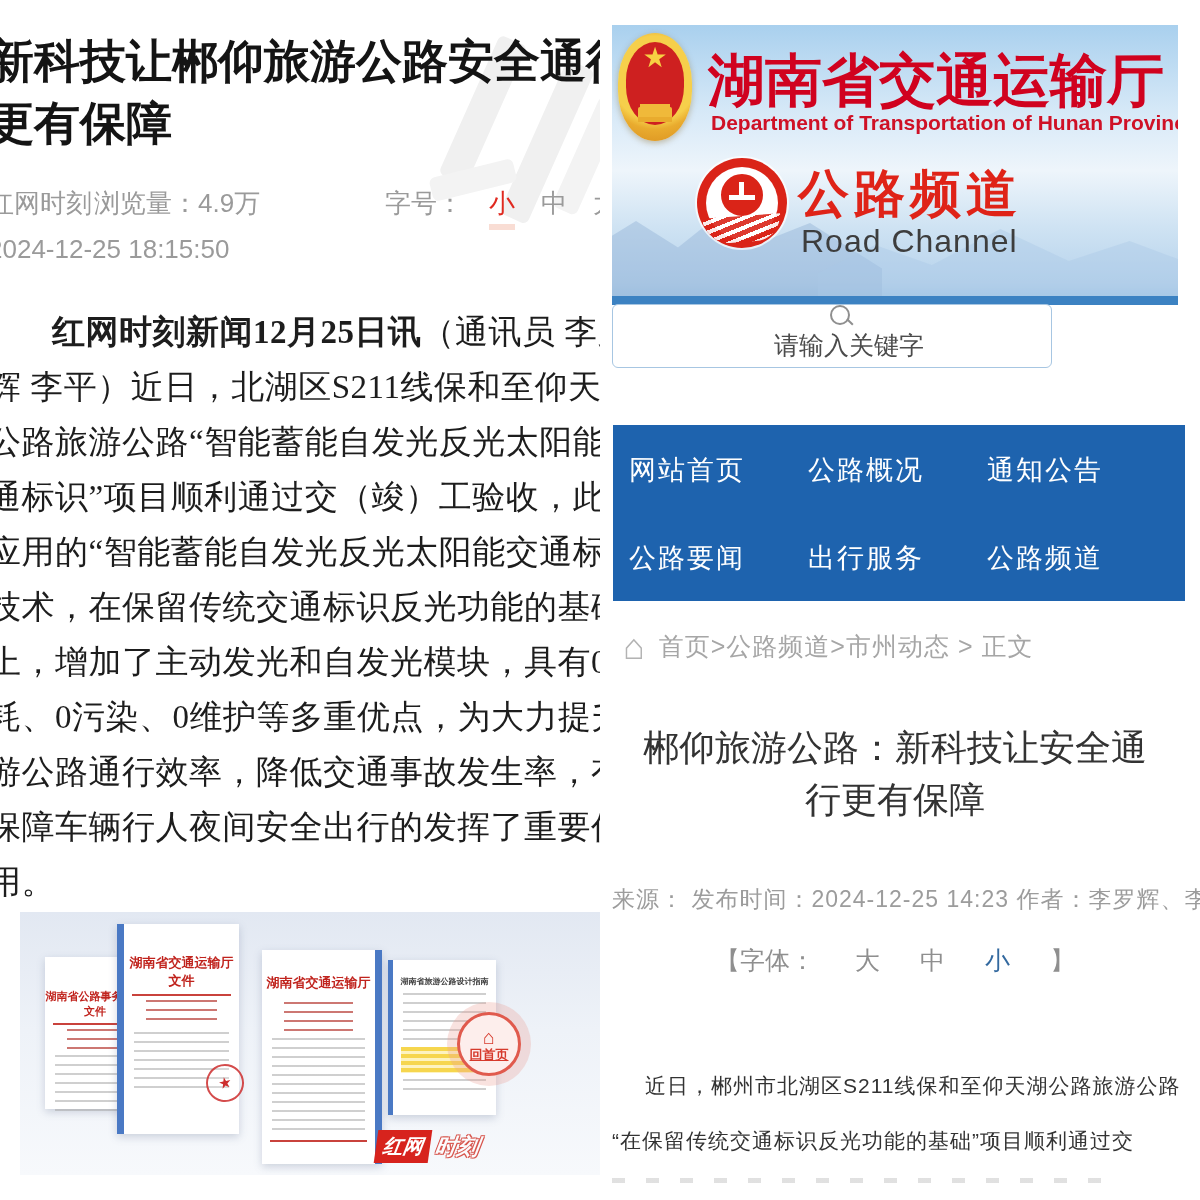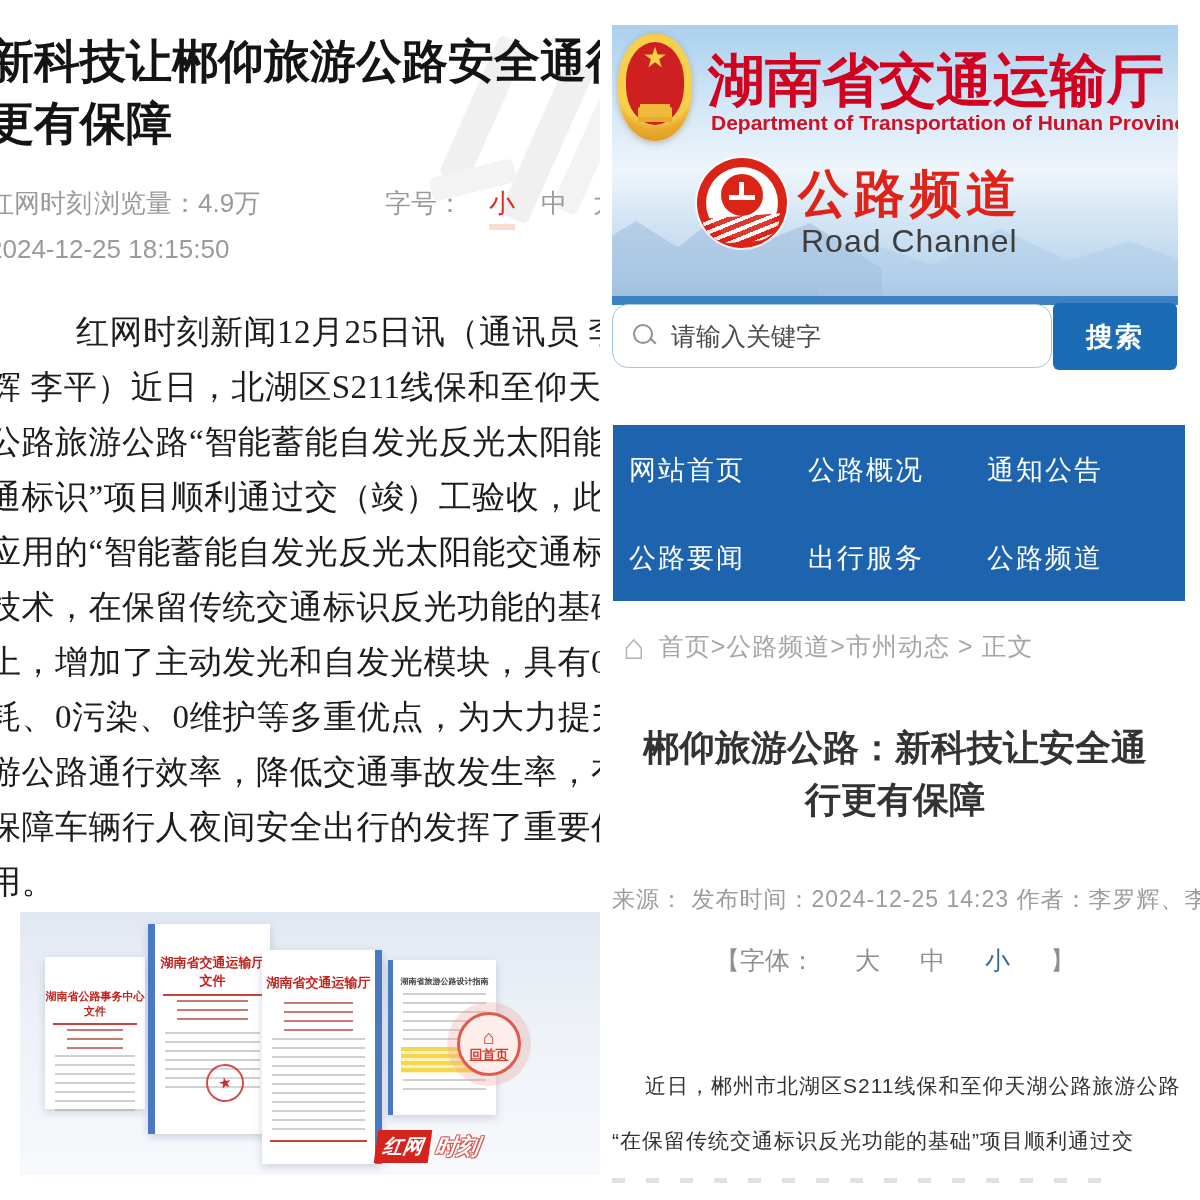--- a/index.html
+++ b/index.html
@@ -21,35 +21,35 @@
   .l-meta .src { position:absolute; left:0; }
   .l-meta .views { position:absolute; left:106px; }
   .l-fontsize { position:absolute; left:397px; top:0; display:flex; }
   .l-fontsize .lbl { color:#9a9a9a;text-align:center; }
   .fs-opt { margin-left:26px; color:#9a9a9a; }
   .fs-small { color:#e02a20; border-bottom:6px solid #f9ddd4; padding-bottom:3px; }
   .l-date { margin-top:14px; font-size:26px; color:#9a9a9a; }
 
   .l-body { margin-top:40px; font-family:"Liberation Serif", serif; color:#1d1d1d; font-size:33px; }
   .l-body .bl { height:55px; line-height:55px; white-space:nowrap; letter-spacing:0.5px; }
-  .l-body .lead b { font-weight:400;margin-left:24px; }
+  .l-body .lead b { font-weight:700; }
   .l-body .lead { text-indent:64px; }
 
   
   .photo { position:absolute; left:20px; top:912px; width:580px; height:263px; overflow:hidden;
            background:linear-gradient(180deg,#e2e8f2 0%,#eef2f8 45%,#f7f9fc 100%); }
   .doc { position:absolute; background:#fff; box-shadow:0 3px 8px rgba(80,95,130,.25); }
   .doc .dt { color:#c0231d; font-weight:700; text-align:center; }
   .doc .rule { height:2px; background:#c9423c; margin:4px 8px; }
   .doc .lines { margin:6px 10px; background:repeating-linear-gradient(#a8a8a8 0 2px, transparent 2px 9px); opacity:.55; }
   .doc .clines { margin:4px 22px; background:repeating-linear-gradient(#c0554f 0 2px, transparent 2px 9px); opacity:.8; }
   .doc .hl { margin:4px 8px; background:repeating-linear-gradient(#f6d64e 0 4px, #fdf3c0 4px 7px); }
   .doc1 { left:25px;  top:45px; width:100px; height:152px; }
   .doc1 .dt { font-size:11px; margin-top:32px; }
-  .doc2 { left:128px; top:12px; width:122px; height:210px; border-left:7px solid #4a79c4; }
+  .doc2 { left:97px; top:12px; width:122px; height:210px; border-left:7px solid #4a79c4; }
   .doc2 .dt { font-size:13px; margin-top:30px; }
   .doc3 { left:242px; top:38px; width:120px; height:214px; border-right:7px solid #4a79c4; }
   .doc3 .dt { font-size:13px; margin-top:24px; }
   .doc4 { left:368px; top:48px; width:108px; height:155px; border-left:5px solid #4a79c4; }
   .doc4 .dt { color:#3b3b3b; font-size:8px; margin-top:16px; }
   .seal { position:absolute; left:186px; top:152px; width:38px; height:38px; border:2px solid rgba(205,45,45,.85);
           border-radius:50%; color:#cd2d2d; font-size:15px; display:flex; align-items:center; justify-content:center; transform:rotate(-12deg); background:rgba(255,255,255,.2); }
   .homebtn { position:absolute; left:437px; top:100px; width:64px; height:64px; border-radius:50%;
              background:#fdeeec; border:3px solid #e05a4d; box-shadow:0 0 0 10px rgba(236,160,150,.30);
              display:flex; flex-direction:column; align-items:center; justify-content:center; color:#d63a2c; }
@@ -80,38 +80,38 @@
   .chan-inner { position:absolute; left:9px; top:9px; width:72px; height:72px; border-radius:50%; background:#fff; }
   .wheel { position:absolute; left:24px; top:16px; width:42px; height:42px; border-radius:50%; border:4px solid #da2418; background:#da2418; }
   .wheel::before { content:""; position:absolute; left:14px; top:4px; width:5px; height:13px; background:#fff; }
   .wheel::after { content:""; position:absolute; left:4px; top:17px; width:26px; height:5px; background:#fff; transform:rotate(0deg); box-shadow:0 6px 0 -1px rgba(255,255,255,.0); }
   .roads { position:absolute; left:6px; bottom:6px; width:78px; height:26px; background:
            repeating-linear-gradient(-18deg,#da2418 0 5px,#fff 5px 9px); transform:rotate(-4deg); border-radius:0 0 40px 40px; opacity:.9; }
   .chan-cn { position:absolute; left:186px; top:135px; font-size:51px; font-weight:700; color:#df2318; letter-spacing:5px; white-space:nowrap; }
   .chan-en { position:absolute; left:189px; top:198px; font-size:32px; color:#3d3d3d; letter-spacing:1px; white-space:nowrap; }
 
   .search-box { position:absolute; left:12px; top:304px; width:440px; height:64px; background:#fff;
-                border:1px solid #a7c6e2; border-radius:16px; display:flex; align-items:center; padding-left:20px; }
+                border:1px solid #a7c6e2; border-radius:6px; display:flex; align-items:center; padding-left:20px;flex-direction:column; }
   .mag { position:relative; width:24px; height:24px; }
   .mag::before { content:""; position:absolute; left:0; top:0; width:16px; height:16px; border:2px solid #8f8f8f; border-radius:50%; }
   .mag::after { content:""; position:absolute; left:16px; top:16px; width:8px; height:2px; background:#8f8f8f; transform:rotate(45deg); }
   .ph { margin-left:14px; font-size:25px; color:#4c4c4c; }
   .search-btn { position:absolute; left:453px; top:303px; width:124px; height:67px; background:#1c6cb5; border-radius:6px;
                 color:#fff; font-size:27px; font-weight:700; display:flex; align-items:center; justify-content:center; letter-spacing:2px; cursor:pointer; }
 
   .mainnav { position:absolute; left:13px; top:425px; width:572px; height:176px; background:#1e63ae;
              display:grid; grid-template-columns:179px 179px 172px; grid-auto-rows:88px; padding:27px 0 0 16px; }
   .nav-item { color:#fff; font-size:27px; letter-spacing:2px; cursor:pointer; }
 
   .breadcrumb { position:absolute; left:23px; top:630px; display:flex; align-items:center; }
   .crumb-home { font-size:36px; line-height:30px; color:#b3b3b3; }
   .crumb-txt { margin-left:14px; font-size:25px; color:#a6a6a6; letter-spacing:1px; cursor:pointer;text-align:right; }
 
   .art-title { position:absolute; left:12px; top:722px; width:566px; text-align:center;
-               font-size:36px; font-weight:700; color:#333; line-height:52px; }
+               font-size:36px; font-weight:400; color:#333; line-height:52px; }
   .art-meta { position:absolute; left:12px; top:884px; width:566px; text-align:center;
               font-size:23px; color:#9c9c9c; letter-spacing:1px; white-space:nowrap; }
   .font-sel { position:absolute; left:12px; top:944px; width:566px; text-align:center; font-size:25px; color:#8f8f8f; }
   .font-sel span { margin:0 20px; }
   .font-sel .fsel-small { color:#33699f; cursor:pointer; }
   .font-sel .fsel-opt { cursor:pointer; }
 
   .art-body { position:absolute; left:12px; top:1058px; width:588px; font-size:21px; color:#333; letter-spacing:1px; }
   .art-body .rl { height:55px; line-height:55px; white-space:nowrap; overflow:hidden; }
   .art-body .rl1 { text-indent:33px; }
@@ -220,21 +220,20 @@
       </div>
       <div class="chan-cn">公路频道</div>
       <div class="chan-en">Road Channel</div>
       <div class="band"></div>
     </div>
 
     <div class="search-box">
       <span class="mag"></span>
       <span class="ph">请输入关键字</span>
     </div>
-    <div class="search-btn">搜索</div>
 
     <nav class="mainnav">
       <span class="nav-item">网站首页</span>
       <span class="nav-item">公路概况</span>
       <span class="nav-item">通知公告</span>
       <span class="nav-item">公路要闻</span>
       <span class="nav-item">出行服务</span>
       <span class="nav-item">公路频道</span>
     </nav>
 

